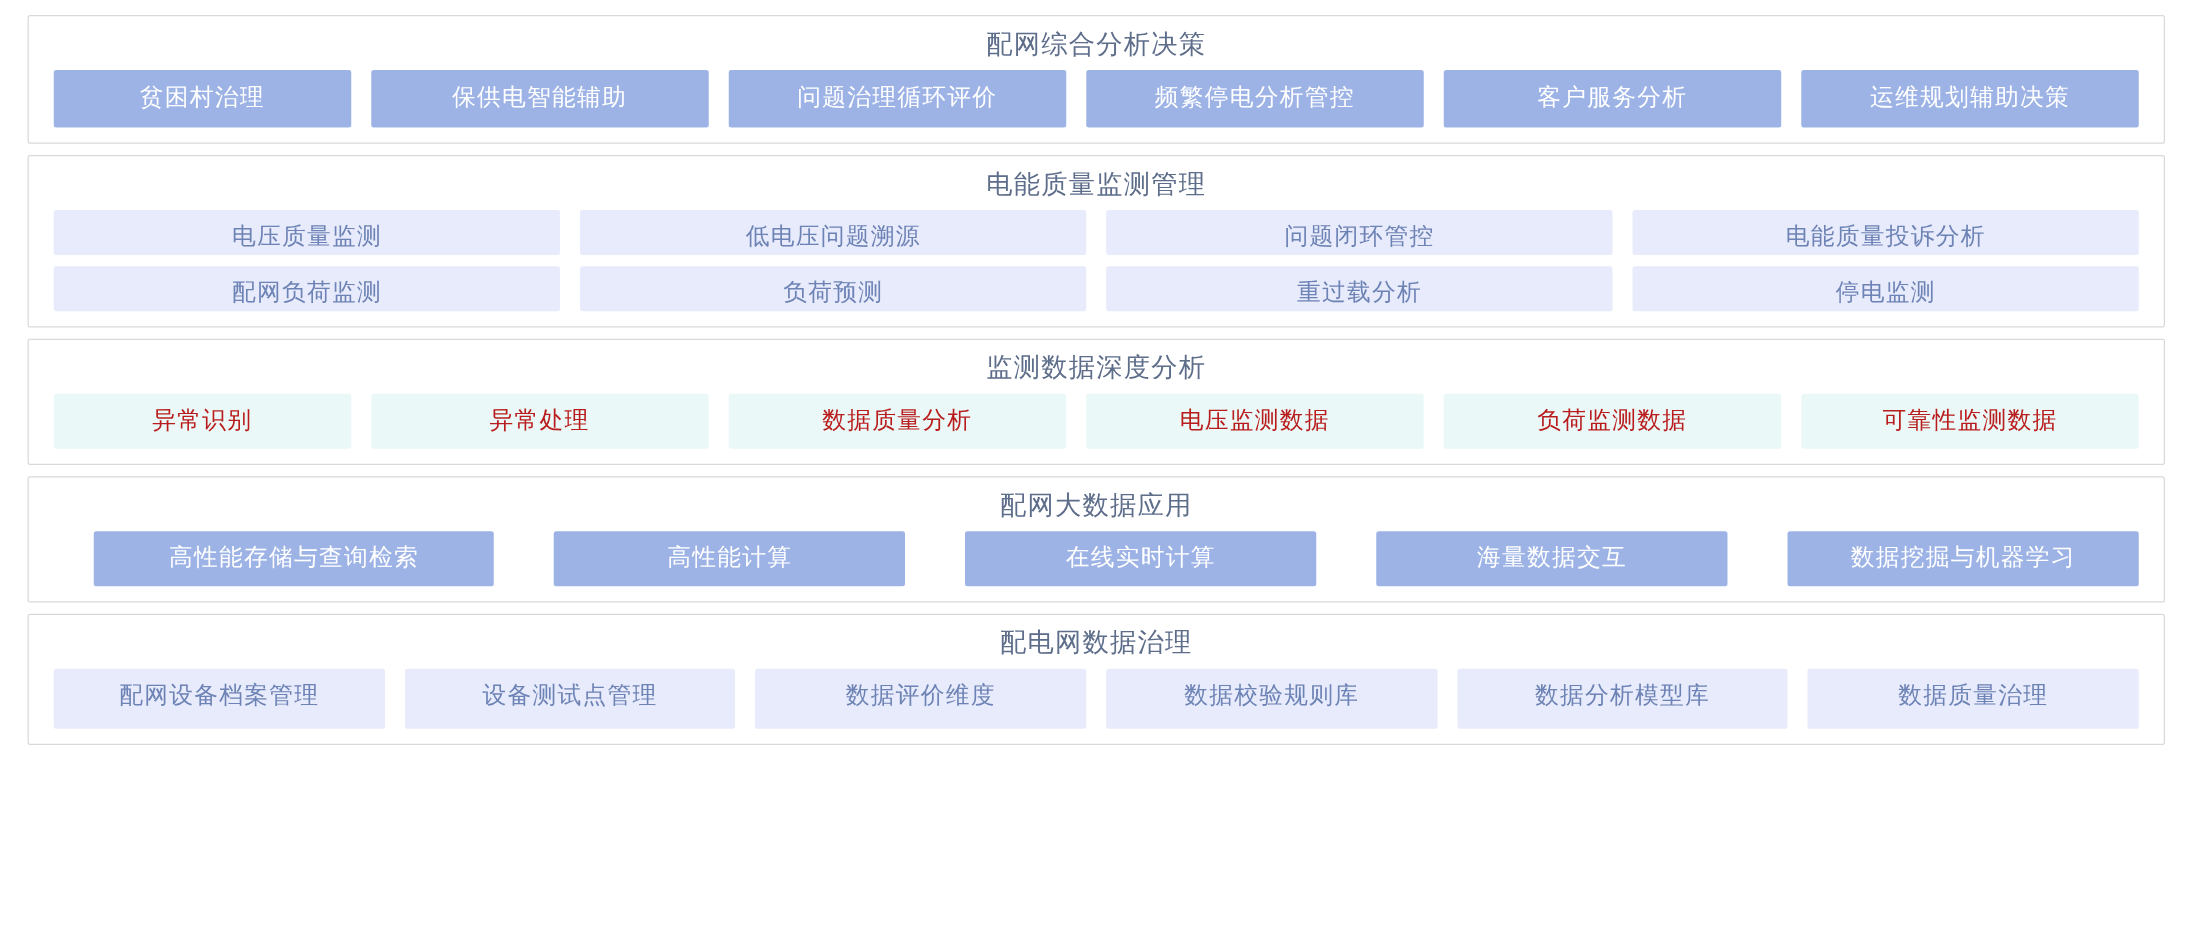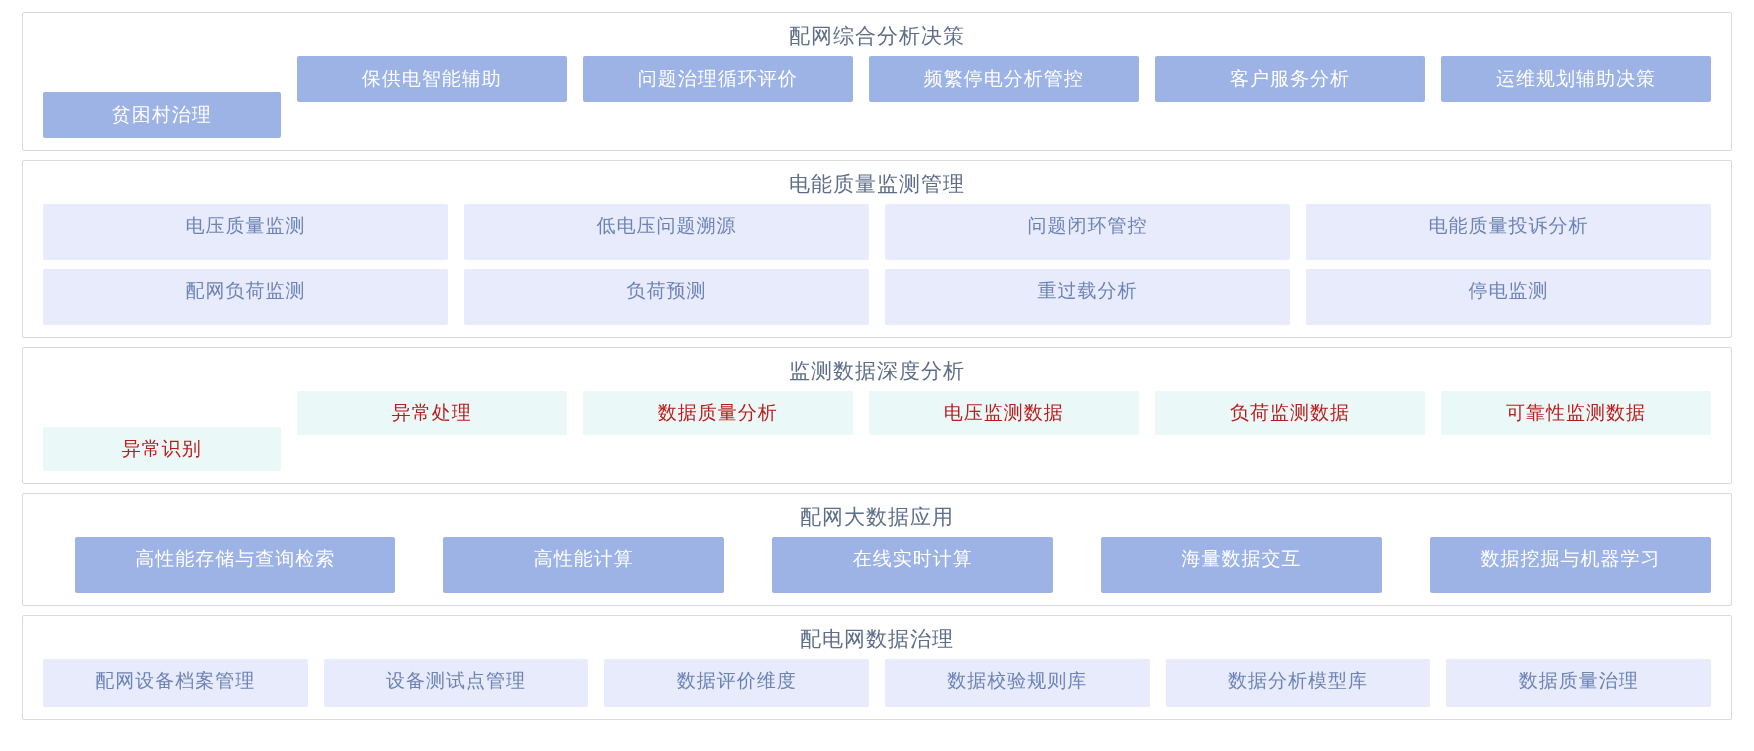--- a/index.html
+++ b/index.html
@@ -71,28 +71,28 @@
     background: #e7ebfb;
     color: #6d83b5;
   }
   .chip.mint {
     background: #eaf8f7;
     color: #b91c1c;
   }
 
   
   .s1 .chip { height: 46px; line-height: 46px; }
-  .s2 .chip { height: 56px; line-height: 44px; }
+  .s2 .chip { height: 36px; line-height: 44px; }
   .s3 .chip { height: 44px; line-height: 44px; }
-  .s4 .chip { height: 56px; line-height: 44px; margin-left: 32px; }
+  .s4 .chip { height: 44px; line-height: 44px; margin-left: 32px; }
   .s5 .chip { height: 48px; line-height: 44px; }
 
   
   .w-lg  { flex-grow: 1.14; }
-  .w-sm  { flex-grow: 0.88; margin-top: 36px; }
+  .w-sm  { flex-grow: 0.88; }
 </style>
 </head>
 <body>
 
 <div class="page">
 
   <div class="section s1">
     <div class="section-title">配网综合分析决策</div>
     <div class="rows">
       <div class="row">

